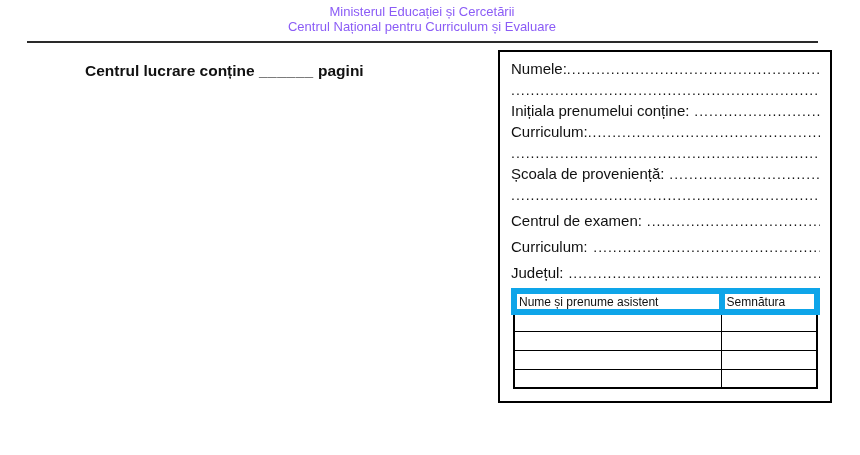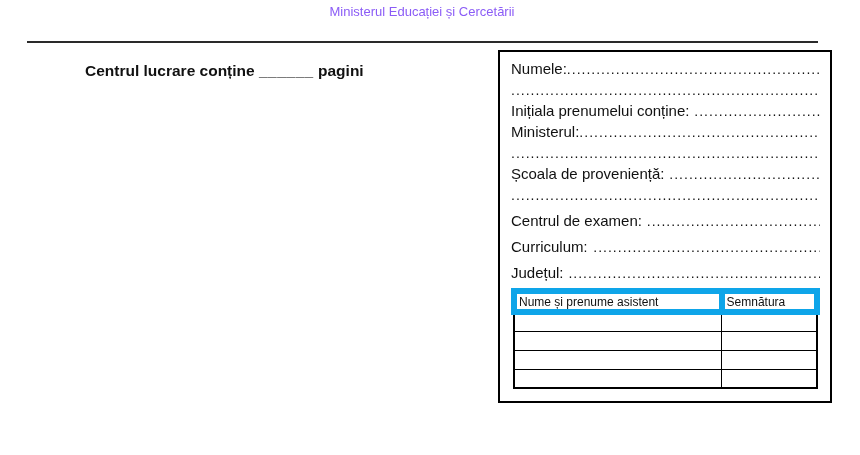--- a/index.html
+++ b/index.html
@@ -66,34 +66,35 @@
     padding: 0 2px;
   }
   .assistant-table col.col-name { width: 68.5%; }
   .assistant-table col.col-sign { width: 31.5%; }
 </style>
 </head>
 <body>
 
 <header class="page-header">
   <div>Ministerul Educației și Cercetării</div>
+  <div>Centrul Național pentru Curriculum și Evaluare</div>
 </header>
 
 <div class="header-rule"></div>
 
 <div class="statement">
   <span>Centrul lucrare conține </span><span class="blank">______</span><span> pagini</span>
 </div>
 
 <div class="candidate-box">
   <div>
       <div class="form-line"><span class="form-label">Numele:</span><span class="form-dots">........................................................................................</span></div>
       <div class="form-line"><span class="form-label"></span><span class="form-dots">............................................................................................................</span></div>
       <div class="form-line"><span class="form-label">Inițiala prenumelui conține:</span><span class="form-dots"> .................................................</span></div>
-      <div class="form-line"><span class="form-label">Ministerul:</span><span class="form-dots">.....................................................................................</span></div>
+      <div class="form-line"><span class="form-label">Curriculum:</span><span class="form-dots">.....................................................................................</span></div>
       <div class="form-line"><span class="form-label"></span><span class="form-dots">............................................................................................................</span></div>
       <div class="form-line"><span class="form-label">Școala de proveniență:</span><span class="form-dots"> ......................................................</span></div>
       <div class="form-line"><span class="form-label"></span><span class="form-dots">............................................................................................................</span></div>
       <div class="form-line"><span class="form-label">Centrul de examen:</span><span class="form-dots"> ............................................................</span></div>
       <div class="form-line"><span class="form-label">Curriculum</span><span class="form-dots">: ............................................................................</span></div>
       <div class="form-line"><span class="form-label">Județul:</span><span class="form-dots"> ......................................................................................</span></div>
     </div>
   <table class="assistant-table">
     <colgroup>
       <col class="col-name">

